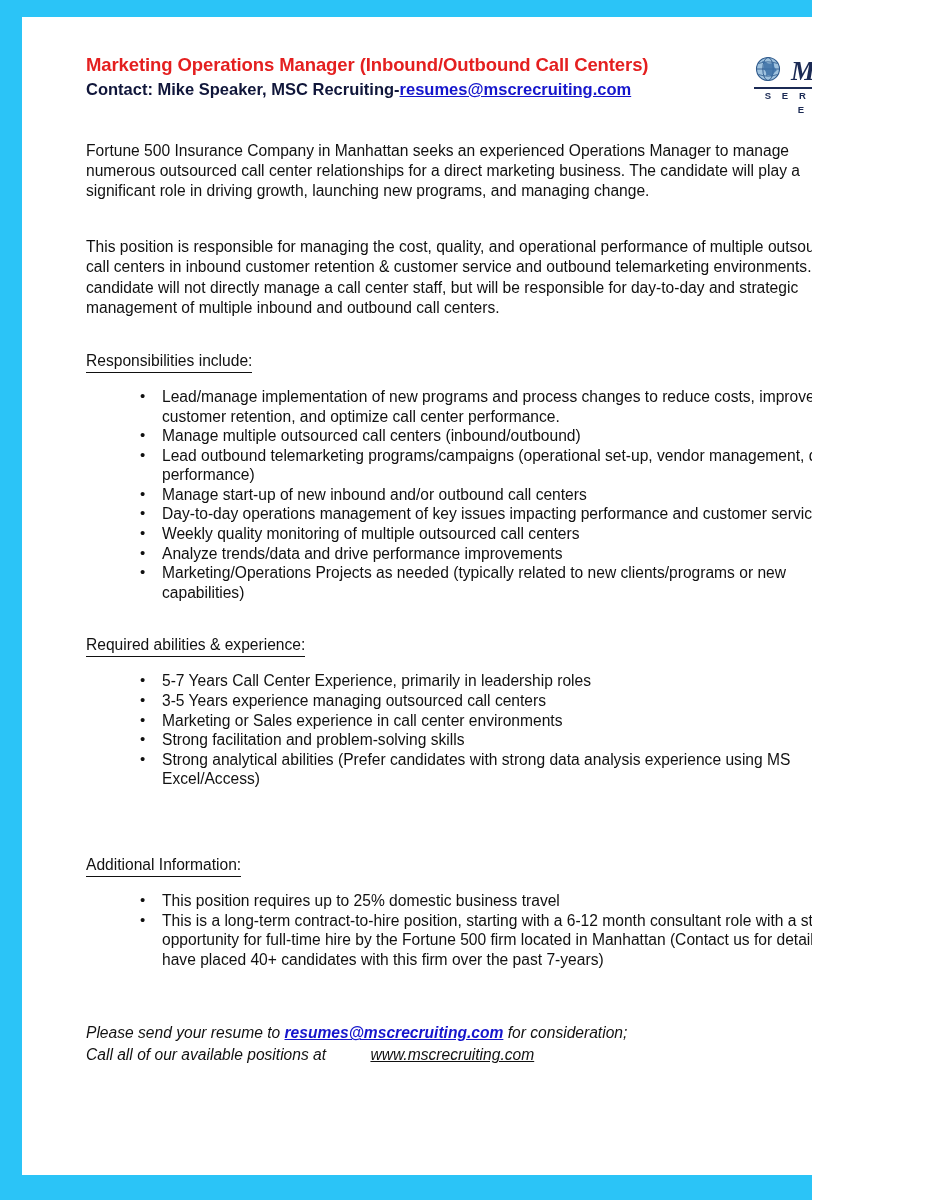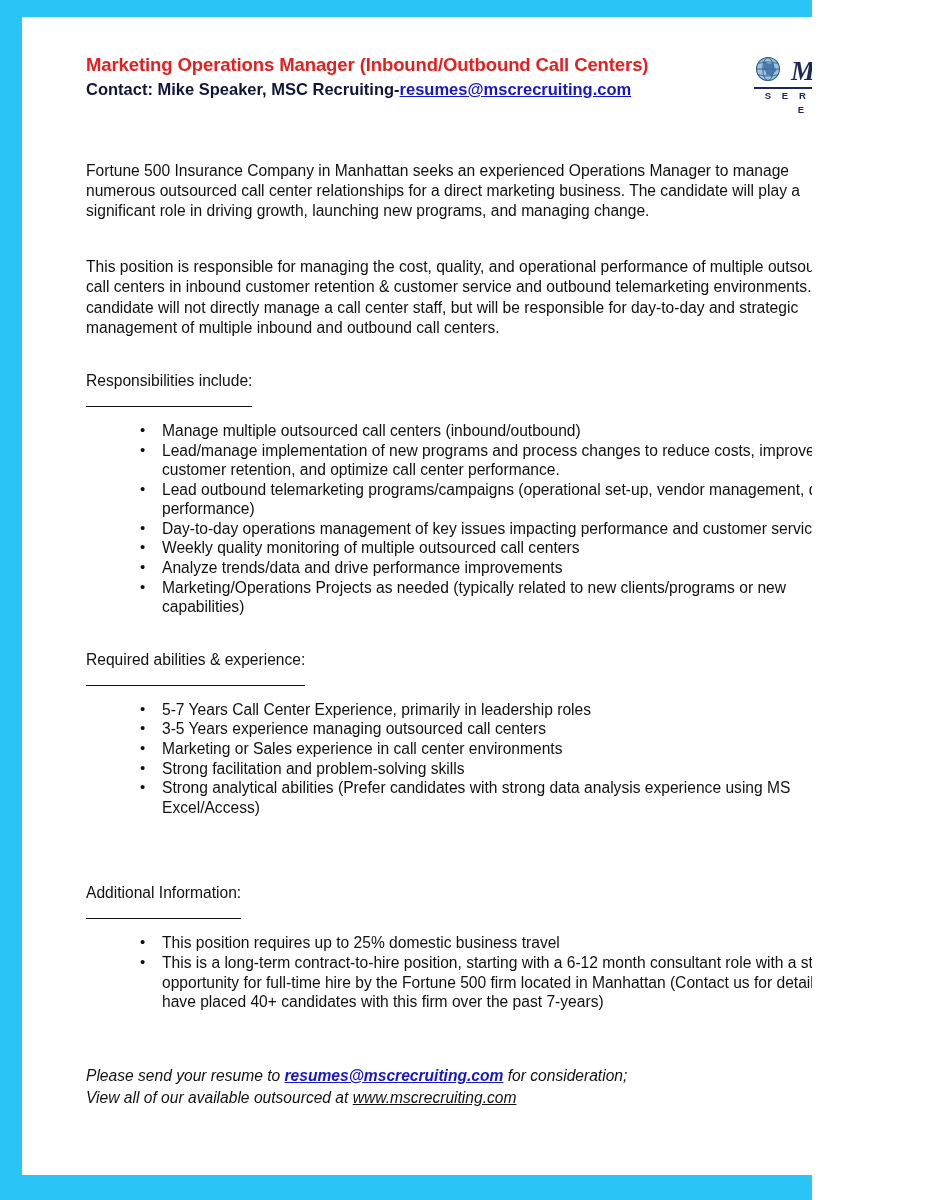--- a/index.html
+++ b/index.html
@@ -106,32 +106,32 @@
     padding-left: 3px;
   }
 
   
   .para {
     color: #111111;
     font-size: 15.6px;
     line-height: 20.2px;
     margin: 0;
   }
-  .para-block { margin-top: 44px; }
+  .para-block { margin-top: 24px; }
   .para-block.second { margin-top: 36px; }
 
   .section-heading {
     color: #111111;
     font-size: 15.6px;
     font-weight: normal;
     line-height: 20px;
     margin: 0;
     display: inline-block;
     border-bottom: 1.5px solid #111111;
-    padding-bottom: 15px;
+    padding-bottom: 1px;
   }
   .heading-wrap { margin-top: 33px; }
   .heading-wrap.gap-lg { margin-top: 66px; }
 
   ul.bullets {
     list-style: none;
     margin: 14px 0 0 0;
     padding: 0;
   }
   ul.bullets li {
@@ -169,20 +169,21 @@
     color: #111111;
     font-size: 15.6px;
     font-style: italic;
     line-height: 21px;
     margin: 1px 0 0 0;
   }
   .footer-line2 .web-link {
     color: #111111;
     font-style: italic;
     text-decoration: underline;
+    margin-left: 40px;
   }
 </style>
 </head>
 <body>
 
 <div class="page">
   <div class="sheet">
     <div class="content">
 
       <div class="header">
@@ -215,23 +216,24 @@
         <p class="para">Fortune 500 Insurance Company in Manhattan seeks an experienced Operations Manager to manage numerous outsourced call center relationships for a direct marketing business.  The candidate will play a significant role in driving growth, launching new programs, and managing change.</p>
       </div>
       <div class="para-block second">
         <p class="para">This position is responsible for managing the cost, quality, and operational performance of multiple outsourced call centers in inbound customer retention &amp; customer service and outbound telemarketing environments.  The candidate will not directly manage a call center staff, but will be responsible for day-to-day and strategic management of multiple inbound and outbound call centers.</p>
       </div>
 
       <div class="heading-wrap">
         <div class="section-heading">Responsibilities include:</div>
       </div>
       <ul class="bullets">
+        <li>Lead/manage implementation of new programs and process changes to reduce costs, improve customer retention, and optimize call center performance.</li>
         <li>Manage multiple outsourced call centers (inbound/outbound)</li>
-        <li>Lead/manage implementation of new programs and process changes to reduce costs, improve customer retention, and optimize call center performance.</li>
         <li>Lead outbound telemarketing programs/campaigns (operational set-up, vendor management, drive performance)</li>
+        <li>Manage start-up of new inbound and/or outbound call centers</li>
         <li>Day-to-day operations management of key issues impacting performance and customer service</li>
         <li>Weekly quality monitoring of multiple outsourced call centers</li>
         <li>Analyze trends/data and drive performance improvements</li>
         <li>Marketing/Operations Projects as needed (typically related to new clients/programs or new capabilities)</li>
       </ul>
 
       <div class="heading-wrap">
         <div class="section-heading">Required abilities &amp; experience:</div>
       </div>
       <ul class="bullets">
@@ -245,18 +247,18 @@
       <div class="heading-wrap gap-lg">
         <div class="section-heading">Additional Information:</div>
       </div>
       <ul class="bullets">
         <li>This position requires up to 25% domestic business travel</li>
         <li>This is a long-term contract-to-hire position, starting with a 6-12 month consultant role with a strong opportunity for full-time hire by the Fortune 500 firm located in Manhattan (Contact us for details - we have placed 40+ candidates with this firm over the past 7-years)</li>
       </ul>
 
       <div class="footer">
         <p class="footer-line1"><span>Please send your resume to </span><a class="email-link" href="#">resumes@mscrecruiting.com</a><span> for consideration;</span></p>
-        <p class="footer-line2"><span>View all of our available outsourced at </span><a class="web-link" href="#">www.mscrecruiting.com</a></p>
+        <p class="footer-line2"><span>Call all of our available positions at </span><a class="web-link" href="#">www.mscrecruiting.com</a></p>
       </div>
 
     </div>
   </div>
 </div>
 
 </body></html>

